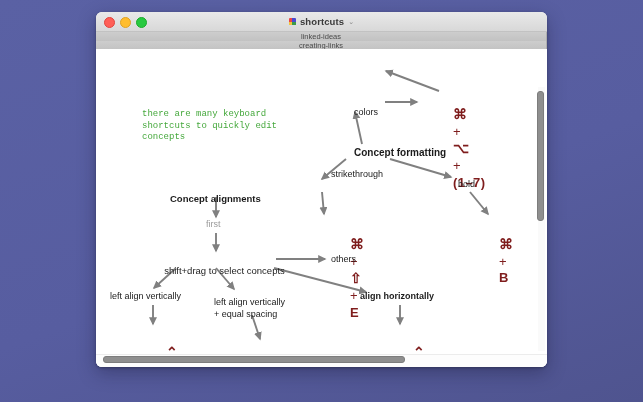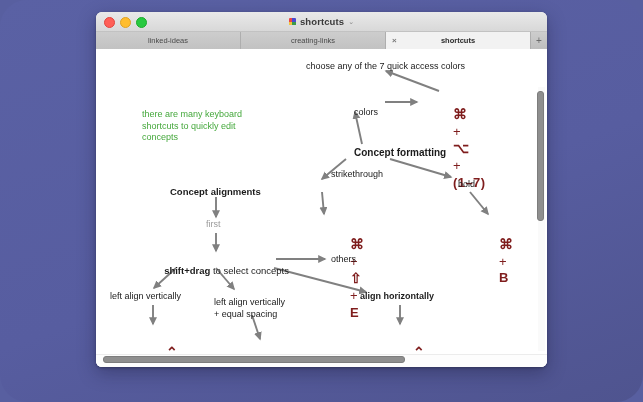--- a/index.html
+++ b/index.html
@@ -4,21 +4,20 @@
 <style>
   html,body{margin:0;padding:0;}
   body{
     width:643px;height:402px;overflow:hidden;
     background:#585fa0;
     font-family:"Liberation Sans", sans-serif;
   }
   #desktop{
     position:absolute;inset:0;
     background:linear-gradient(160deg,#5a61a4 0%,#575da0 55%,#4f548f 100%);
-    border-radius:27px;
   }
 
   
   #window{
     position:absolute;left:96px;top:12px;width:451px;height:355px;
     background:#ffffff;
     border-radius:6px;
     box-shadow:0 6px 18px rgba(20,20,50,.35), 0 1px 3px rgba(0,0,0,.3);
     overflow:hidden;
   }
@@ -48,20 +47,21 @@
     background:linear-gradient(to right,#f2c53d 0 50%,#3a9a4a 50% 100%);
   }
   .title-text{font-size:9.5px;color:#3a3a3a;font-weight:bold;letter-spacing:.1px;}
   .title-chev{font-size:7px;color:#888;}
 
   
   #tabbar{
     height:17px;display:flex;align-items:stretch;
     background:#3b82f6;
     border-bottom:1px solid #b0b0b0;
+    flex-direction:column;
   }
   .tab{
     flex:1;position:relative;
     display:flex;align-items:center;justify-content:center;
     font-size:7.5px;color:#4a4a4a;
     background:linear-gradient(#cdcdcd,#c2c2c2);
     border-right:1px solid #aeaeae;
     cursor:default;
   }
   .tab.active{
@@ -82,28 +82,28 @@
     position:absolute;left:0;right:0;top:37px;bottom:0;
     background:#ffffff;overflow:hidden;
   }
   #canvas svg.wires{position:absolute;left:0;top:0;width:451px;height:318px;}
   .node{
     position:absolute;
     font-size:9px;color:#1b1b1b;line-height:1.28;
     white-space:pre;
   }
   .node.bold{font-weight:bold;}
-  .node.green{color:#45a83c;white-space:pre-line;}
+  .node.green{color:#45a83c;white-space:pre-line;font-family:Liberation Mono, monospace;}
   .node.gray{color:#9b9b9b;}
   .node.key{
     color:#7f1d1d;font-weight:bold;font-size:13px;letter-spacing:.4px;
   }
   .node.key .sym{font-size:14px;font-weight:bold;}
   .node.key .plus{font-weight:normal;}
-  .node.semi b{font-weight:bold;text-align:center;}
+  .node.semi b{font-weight:normal;text-align:center;}
 
   
   #vscroll{
     position:absolute;right:3px;top:42px;width:5px;height:128px;
     background:#8f8f8f;border-radius:3px;border:1px solid #7d7d7d;
   }
   #vtrack{
     position:absolute;right:2px;top:38px;width:7px;bottom:16px;
     background:rgba(0,0,0,.02);
   }
@@ -187,21 +187,20 @@
           <path d="M178,219 L270,243"></path>
 
           <path d="M57,256 L57,275"></path>
 
           <path d="M156,266 L164,290"></path>
 
           <path d="M304,256 L304,275"></path>
         </g>
       </svg>
 
-      <div class="node" style="left:210px;top:12px;">choose any of the 7 quick access colors</div>
 
       <div class="node" style="left:258px;top:58px;">colors</div>
 
       <div class="node key" style="left:325px;top:40px;">
         <span class="sym">⌘</span>
         <span class="plus">+</span>
         <span class="sym">⌥</span>
         <span class="plus">+</span>
         <span>(1–7)</span>
       </div>
@@ -223,21 +222,21 @@
         <span class="plus">+</span>
         <span>E</span>
       </div>
 
       <div class="node key" style="left:371px;top:170px;">
         <span class="sym">⌘</span>
         <span class="plus">+</span>
         <span>B</span>
       </div>
 
-      <div class="node bold" style="left:74px;top:137px;font-size:9.5px;">Concept alignments</div>
+      <div class="node bold" style="left:74px;top:144px;font-size:9.5px;">Concept alignments</div>
 
       <div class="node gray" style="left:110px;top:170px;">first</div>
 
       <div class="node semi" style="left:47px;top:204px;font-size:9.5px;">
         <b>shift+drag</b><span> to select concepts</span>
       </div>
 
       <div class="node" style="left:235px;top:205px;">others</div>
 
       <div class="node" style="left:14px;top:242px;">left align vertically</div>

